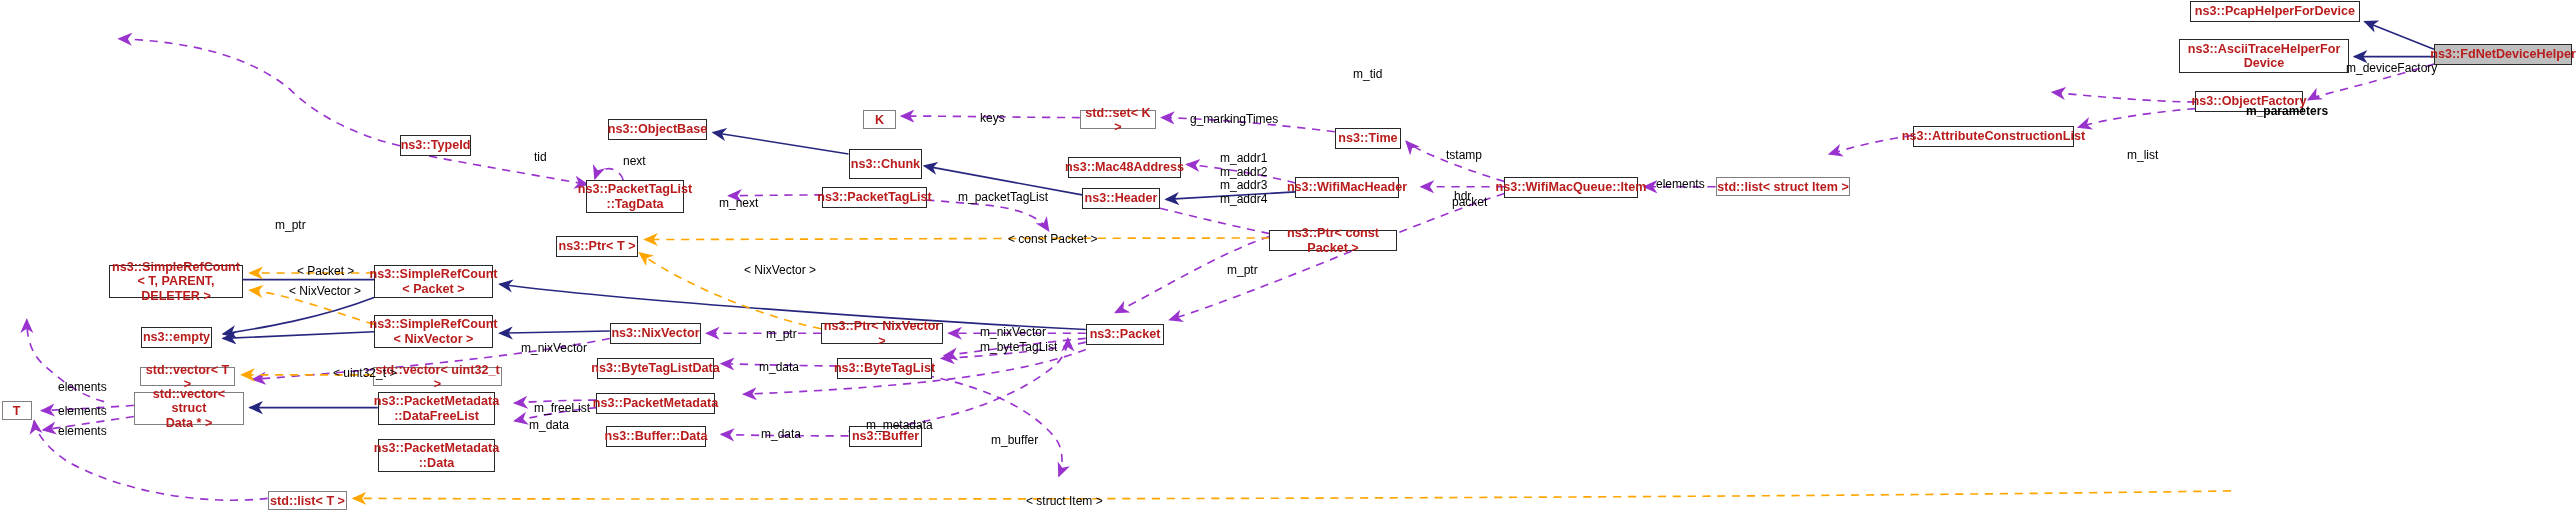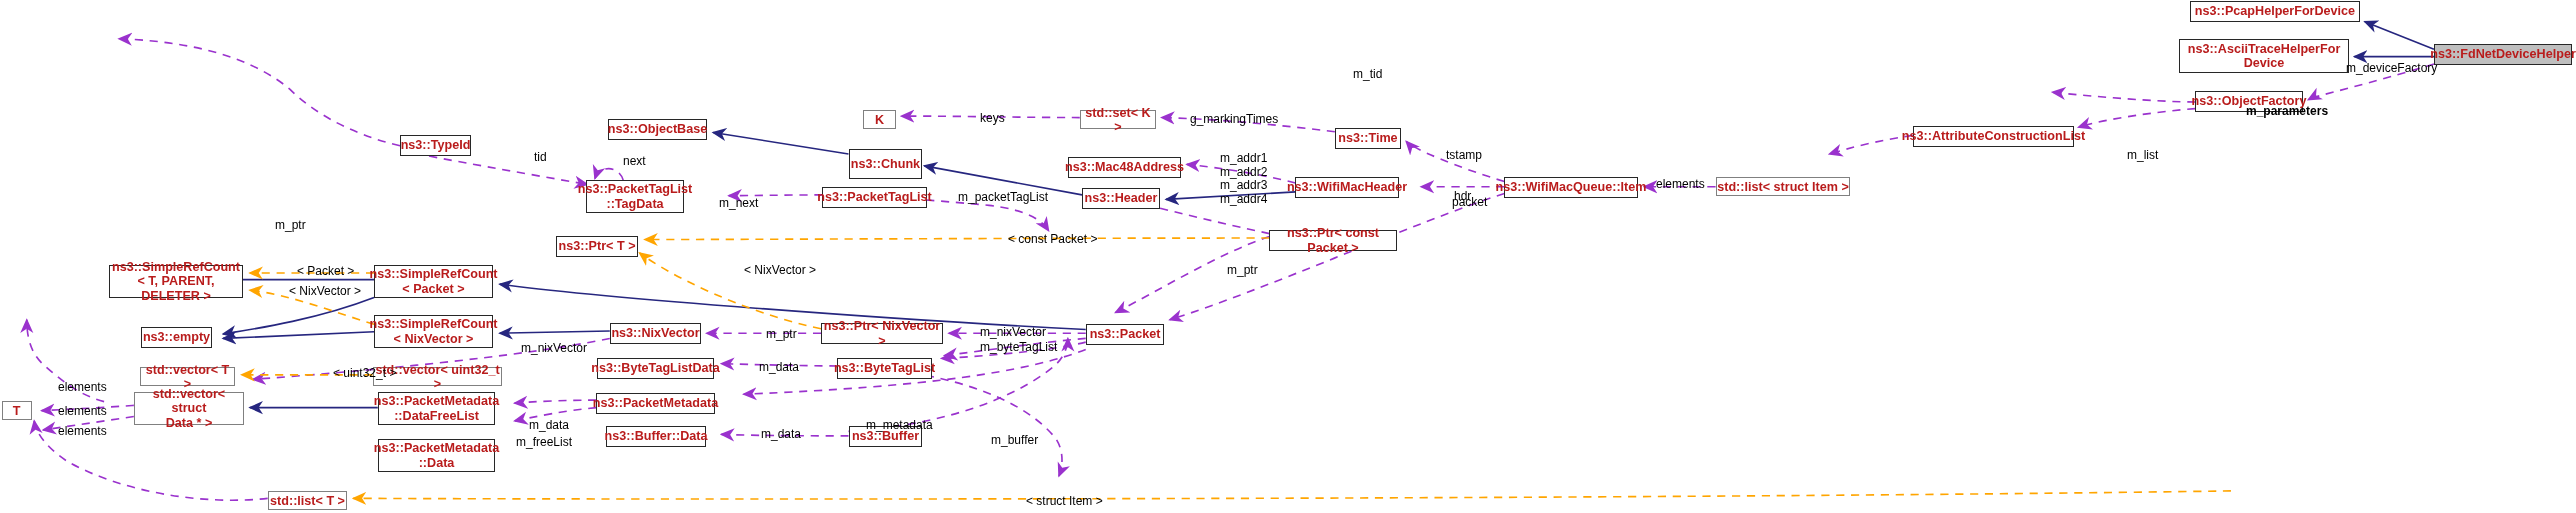--- a/index.html
+++ b/index.html
@@ -196,21 +196,21 @@
       <div class="elabel" style="left: 1227px; top: 264px;">m_ptr</div>
       <div class="elabel" style="left: 766px; top: 328px;">m_ptr</div>
       <div class="elabel" style="left: 521px; top: 342px;">m_nixVector</div>
       <div class="elabel" style="left: 980px; top: 326px;">m_nixVector</div>
       <div class="elabel" style="left: 980px; top: 341px;">m_byteTagList</div>
       <div class="elabel" style="left: 297px; top: 367px; margin-left: 36px;">&lt; uint32_t &gt;</div>
       <div class="elabel" style="left: 759px; top: 361px;">m_data</div>
       <div class="elabel" style="left: 58px; top: 381px;">elements</div>
       <div class="elabel" style="left: 58px; top: 405px;">elements</div>
       <div class="elabel" style="left: 58px; top: 425px;">elements</div>
-      <div class="elabel" style="left: 516px; top: 402px; margin-top: 34px;">m_freeList</div>
+      <div class="elabel" style="left: 534px; top: 402px;">m_freeList</div>
       <div class="elabel" style="left: 529px; top: 419px;">m_data</div>
       <div class="elabel" style="left: 866px; top: 419px;">m_metadata</div>
       <div class="elabel" style="left: 761px; top: 428px;">m_data</div>
       <div class="elabel" style="left: 991px; top: 434px;">m_buffer</div>
       <div class="elabel" style="left: 1026px; top: 495px;">&lt; struct Item &gt;</div>
     </div>
 </div>
 
 
 </body></html>

